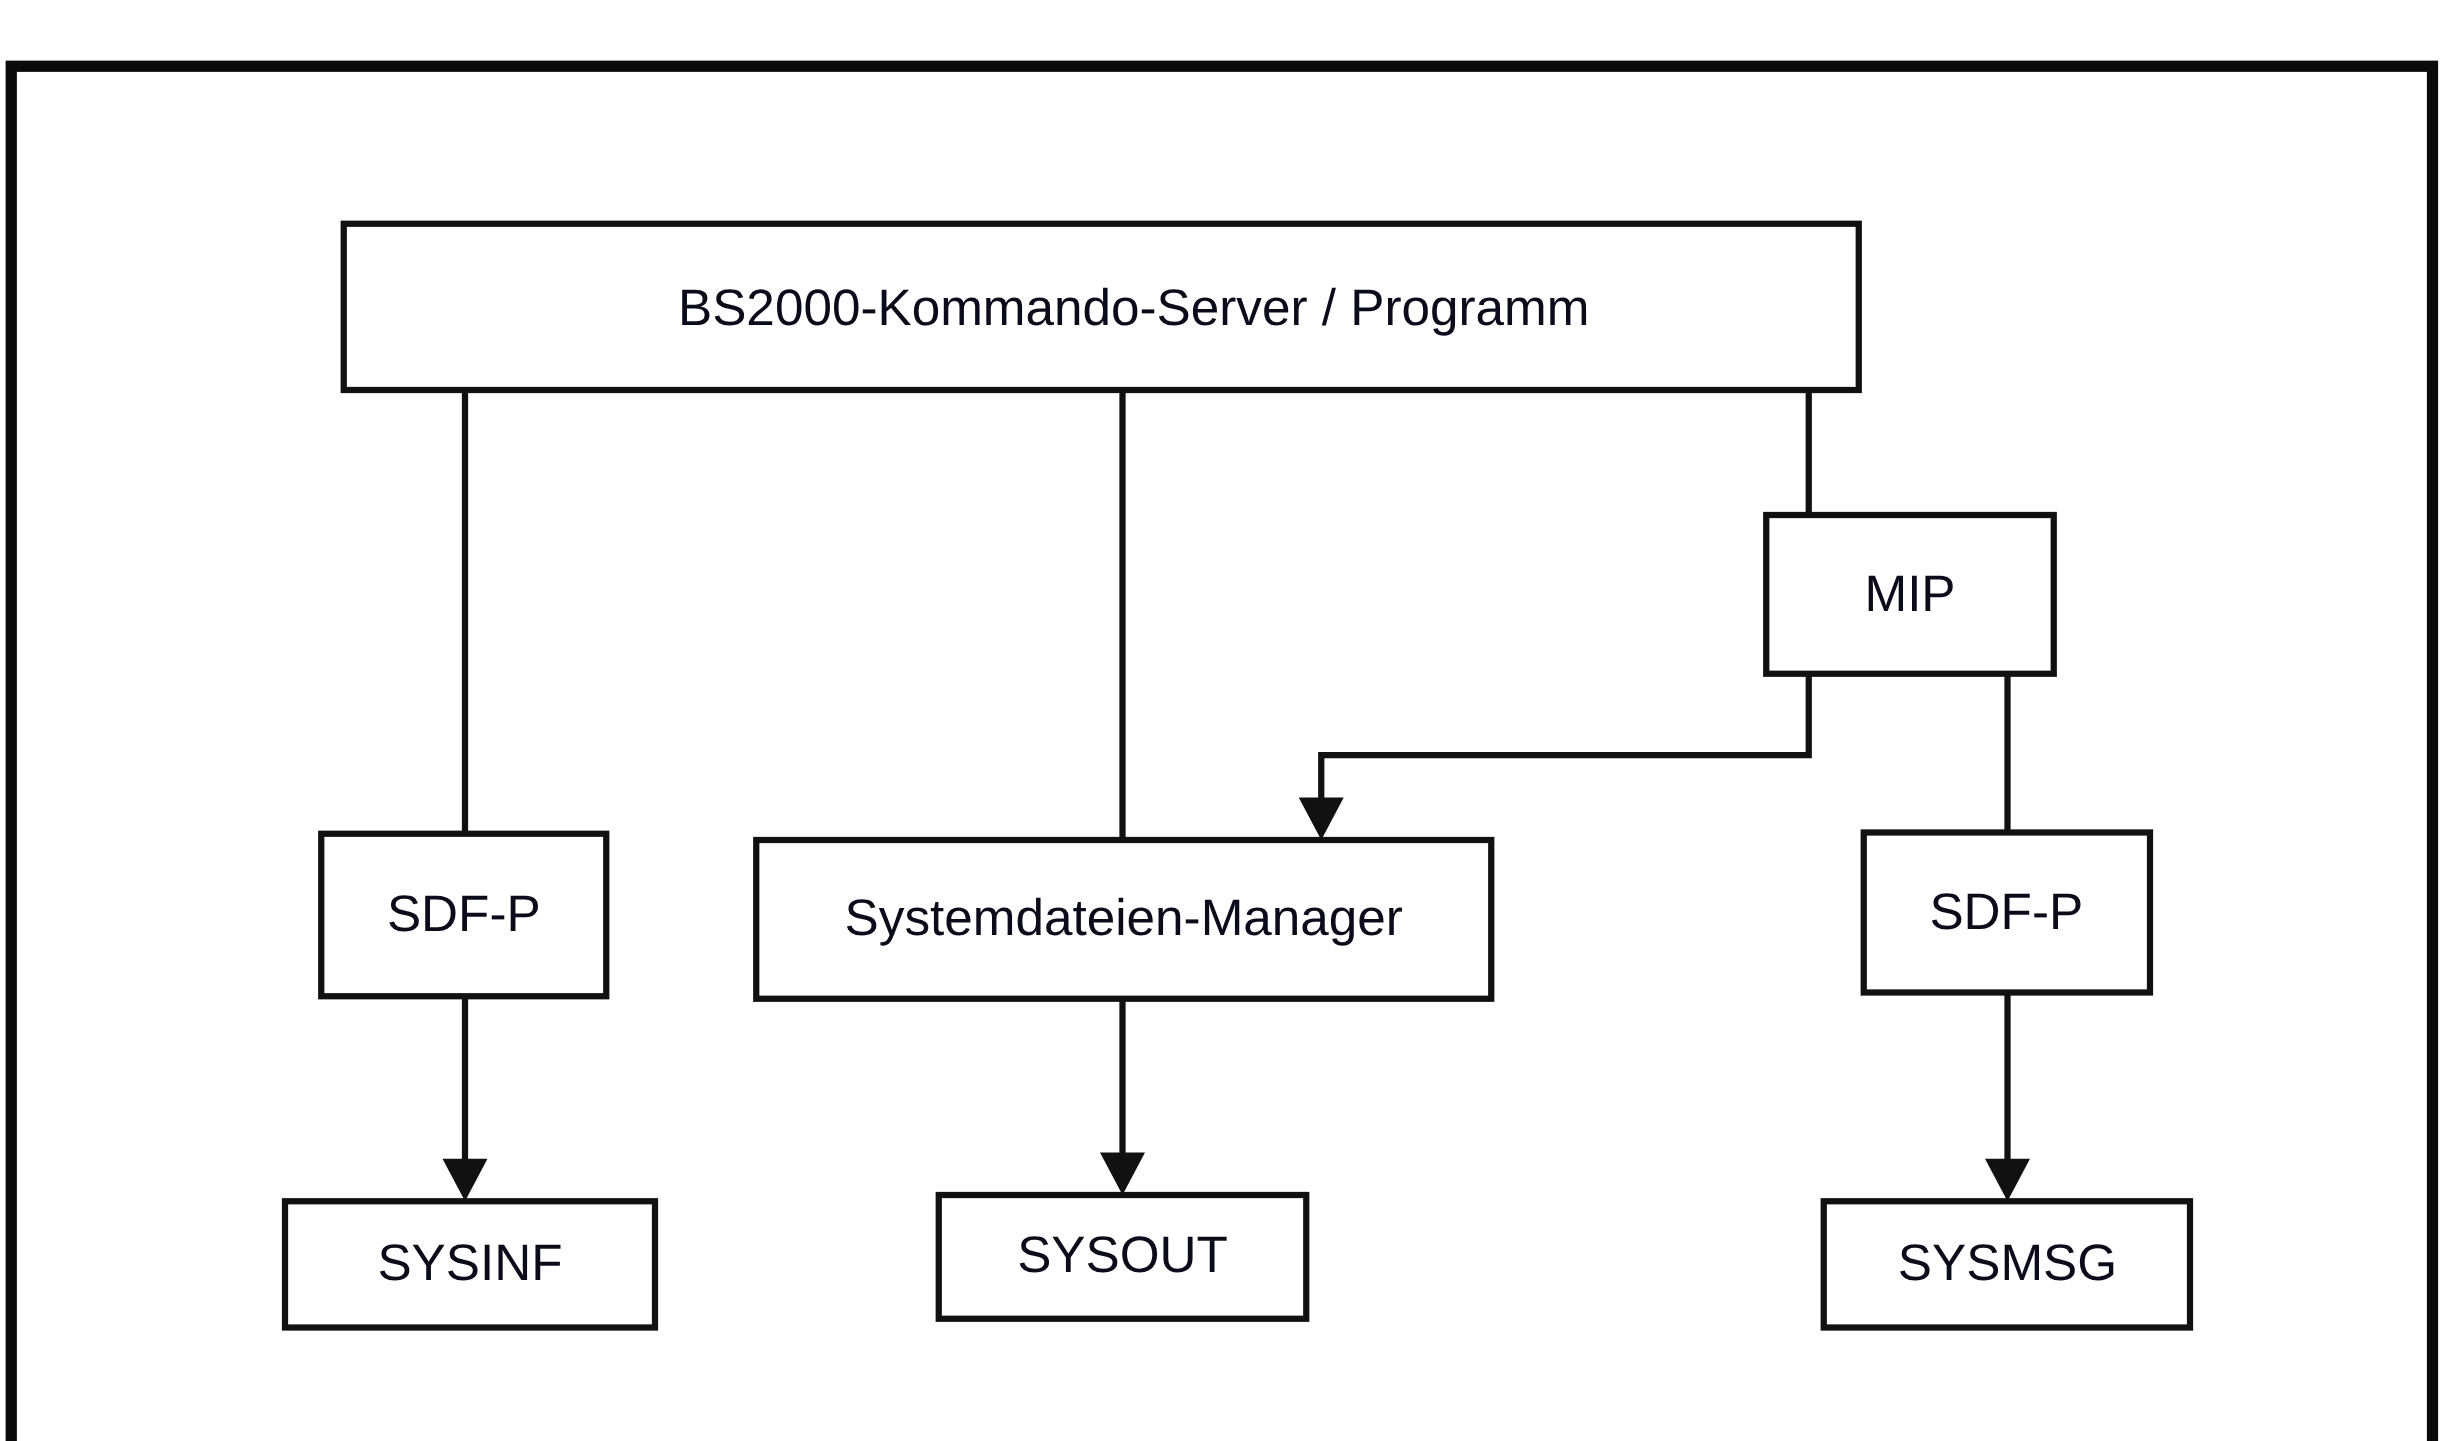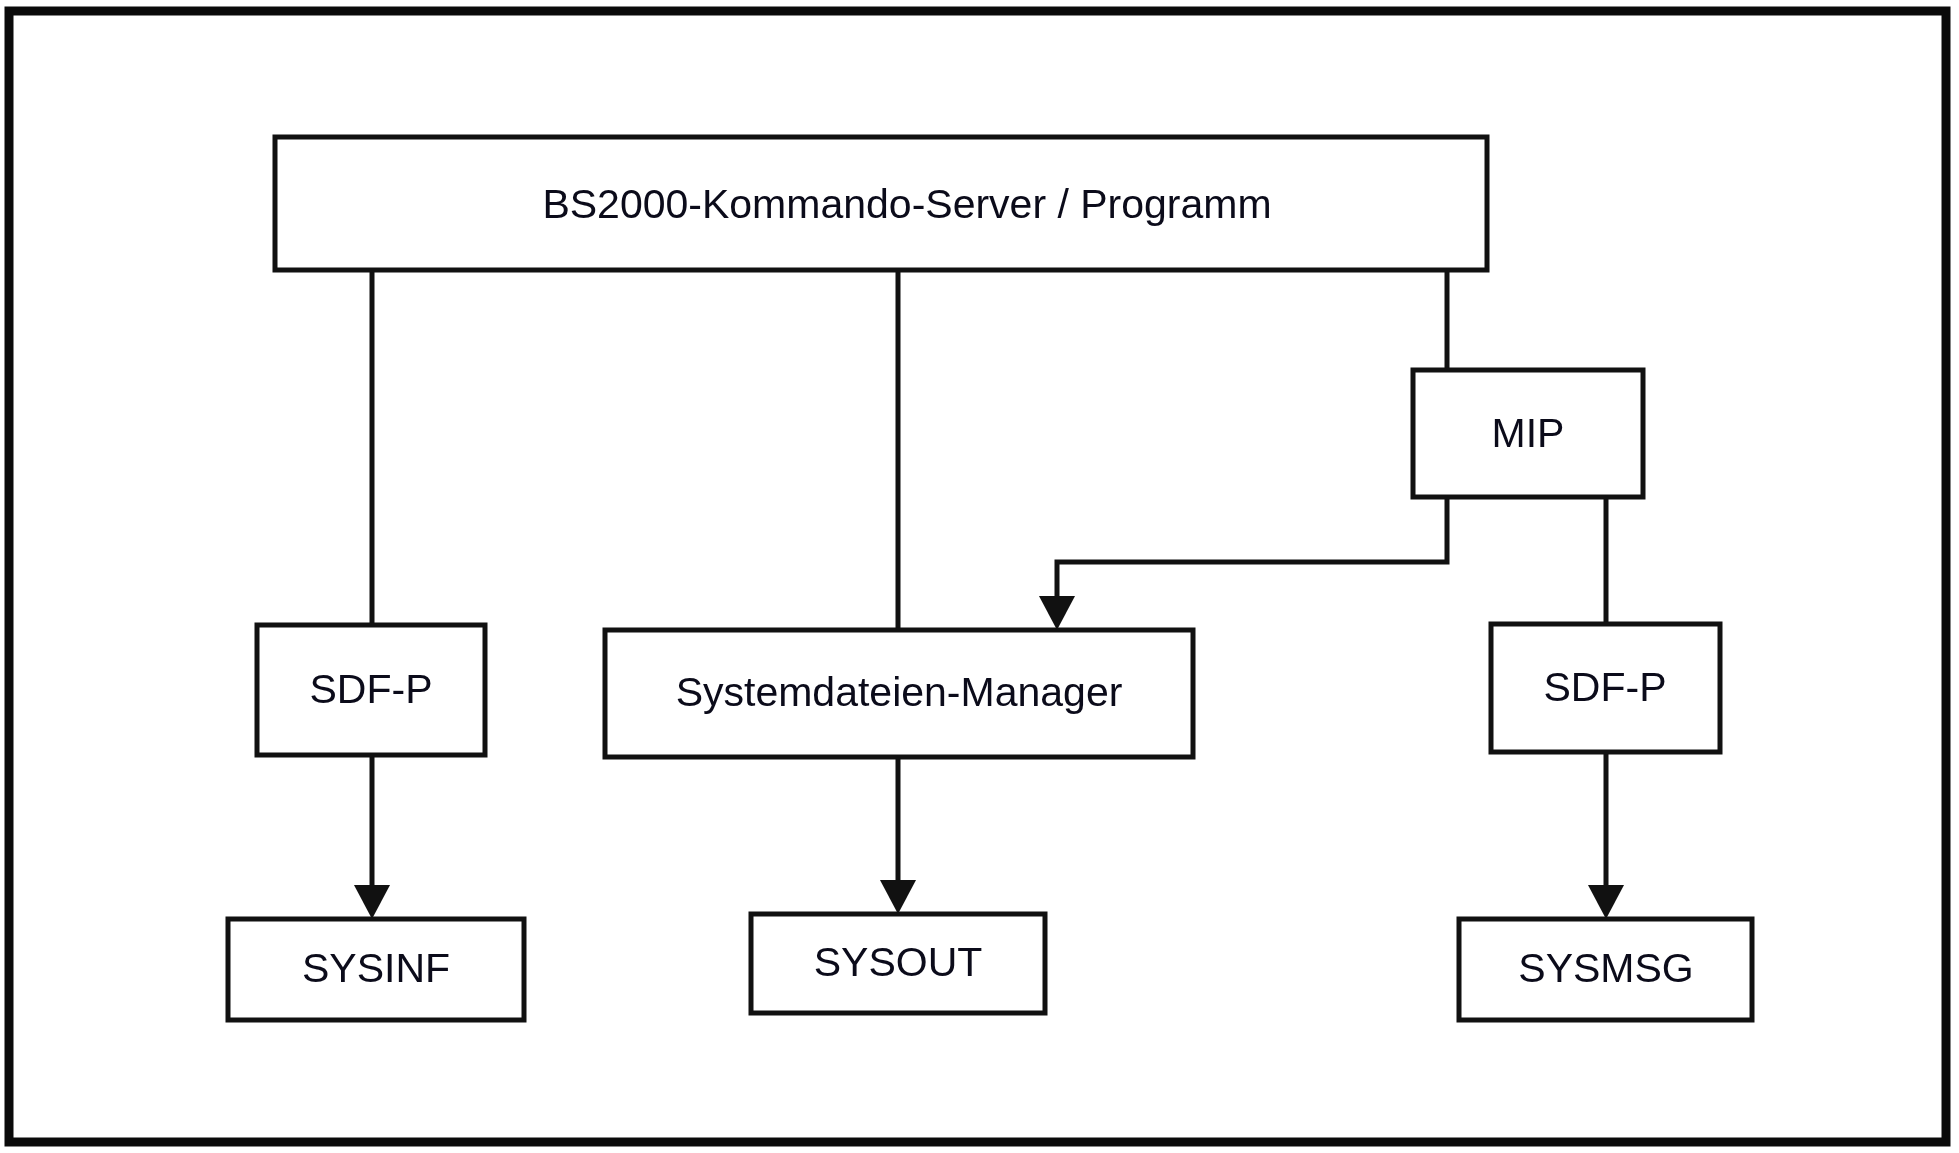--- a/index.html
+++ b/index.html
@@ -11,20 +11,21 @@
     width: 1959px;
     height: 1153px;
     font-family: "Liberation Sans", sans-serif;
     overflow: hidden;
   }
   #diagram-root {
     position: relative;
     width: 1959px;
     height: 989px;
     background: #ffffff;
+    margin-top: 42px;
   }
   svg#diagram-svg {
     position: absolute;
     top: 0;
     left: 0;
     width: 1959px;
     height: 1153px;
     display: block;
   }
   .frame-rect {

